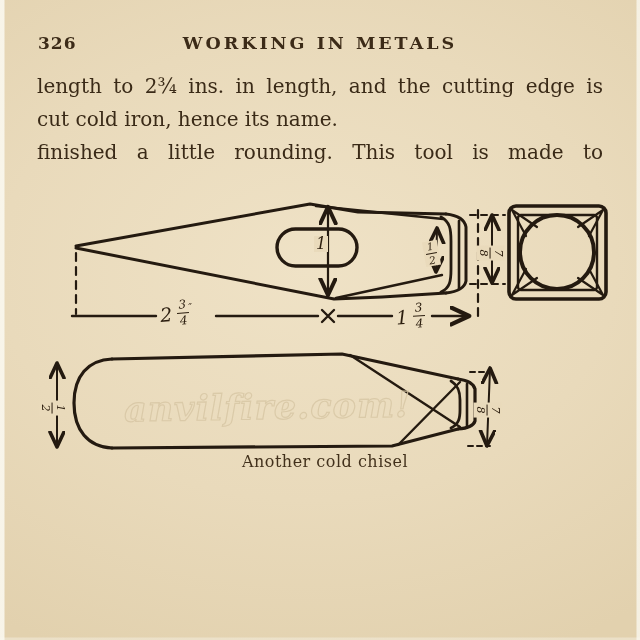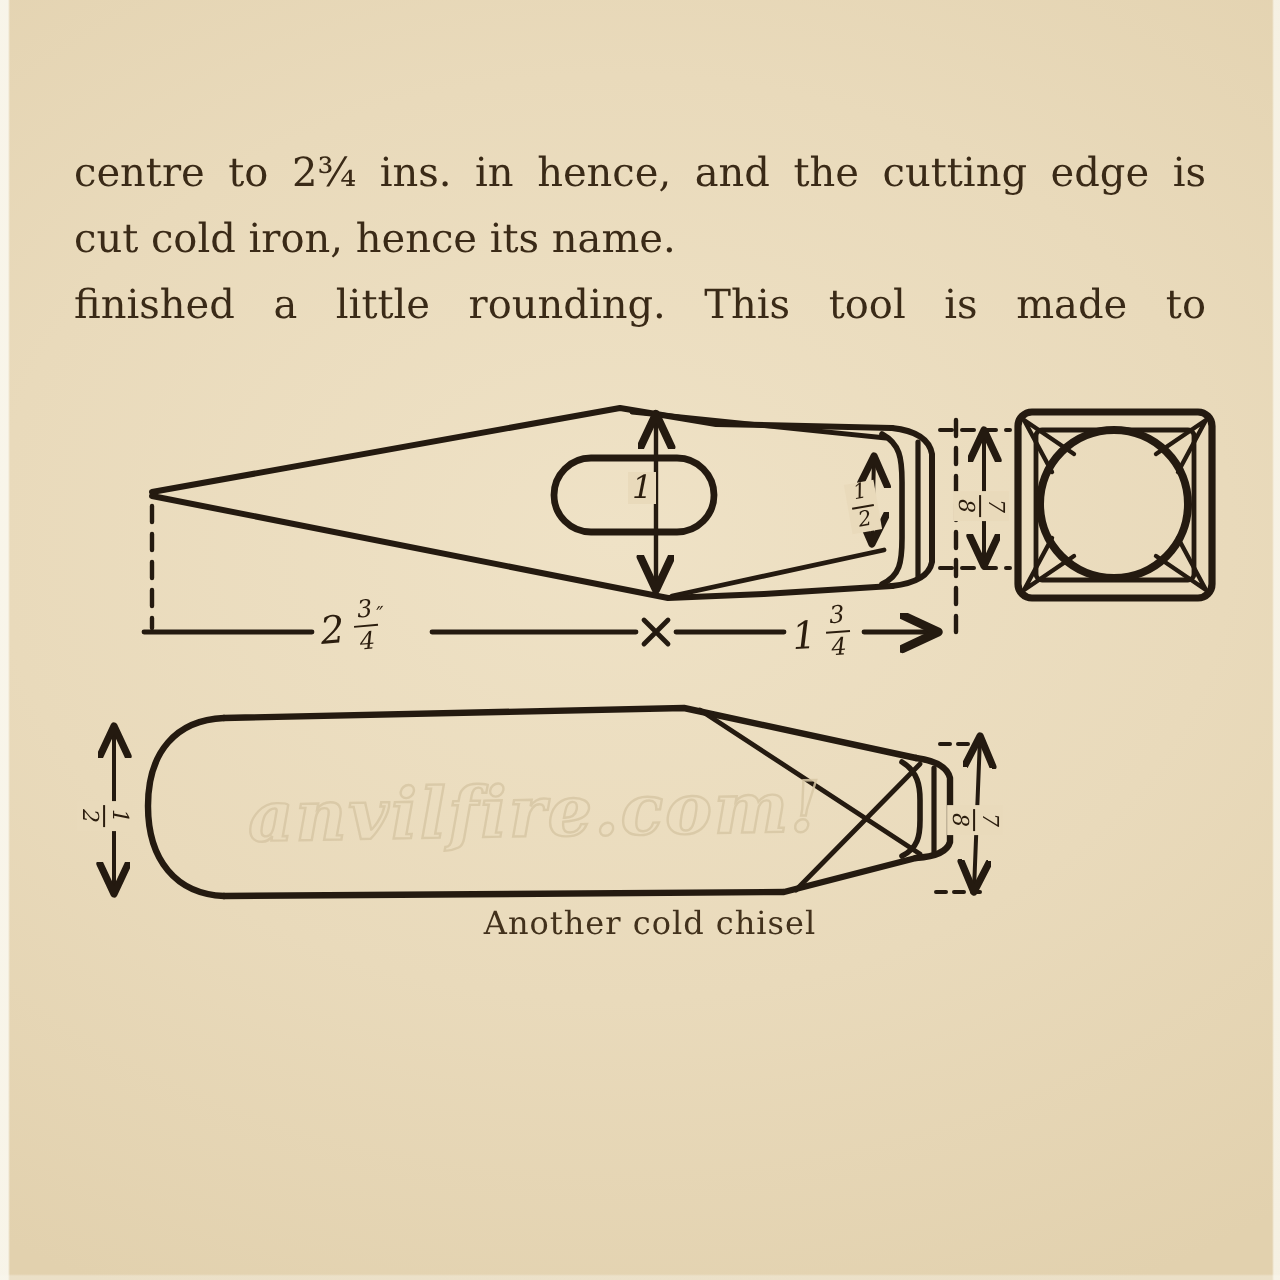--- a/index.html
+++ b/index.html
@@ -36,23 +36,27 @@
   .bgp{background:var(--paper);padding:0 2px;}
   .watermark{position:absolute;left:124px;top:386px;font-size:35px;font-style:italic;font-weight:bold;
     letter-spacing:1px;color:transparent;-webkit-text-stroke:1.2px var(--watermark);opacity:.85;transform:rotate(-1deg);}
   .caption{position:absolute;left:0;top:452px;width:650px;text-align:center;font-size:16px;color:#42311c;letter-spacing:.5px;}
 </style>
 </head>
 <body>
 
 <div class="page">
 
+  <div class="hdr-row">
+    <div class="page-num">326</div>
+    <div class="run-head">WORKING IN METALS</div>
+  </div>
 
   <div class="body-par">
-    <div class="bl just">centre to 2¾ ins. in hence, and the cutting edge is</div>
+    <div class="bl just">length to 2¾ ins. in length, and the cutting edge is</div>
     <div class="bl">cut cold iron, hence its name.</div>
     <div class="bl just">finished a little rounding.  This tool is made to</div>
   </div>
 
   <svg class="fig" viewBox="0 0 640 640" fill="none" stroke="currentColor" stroke-linecap="round" stroke-linejoin="round">
     <defs>
       <marker id="ah" markerWidth="10" markerHeight="10" refX="7.5" refY="4" orient="auto-start-reverse">
         <path d="M0.5,0.5 L8,4 L0.5,7.5" fill="none" stroke="context-stroke" stroke-width="1.8"></path>
       </marker>
     </defs>

